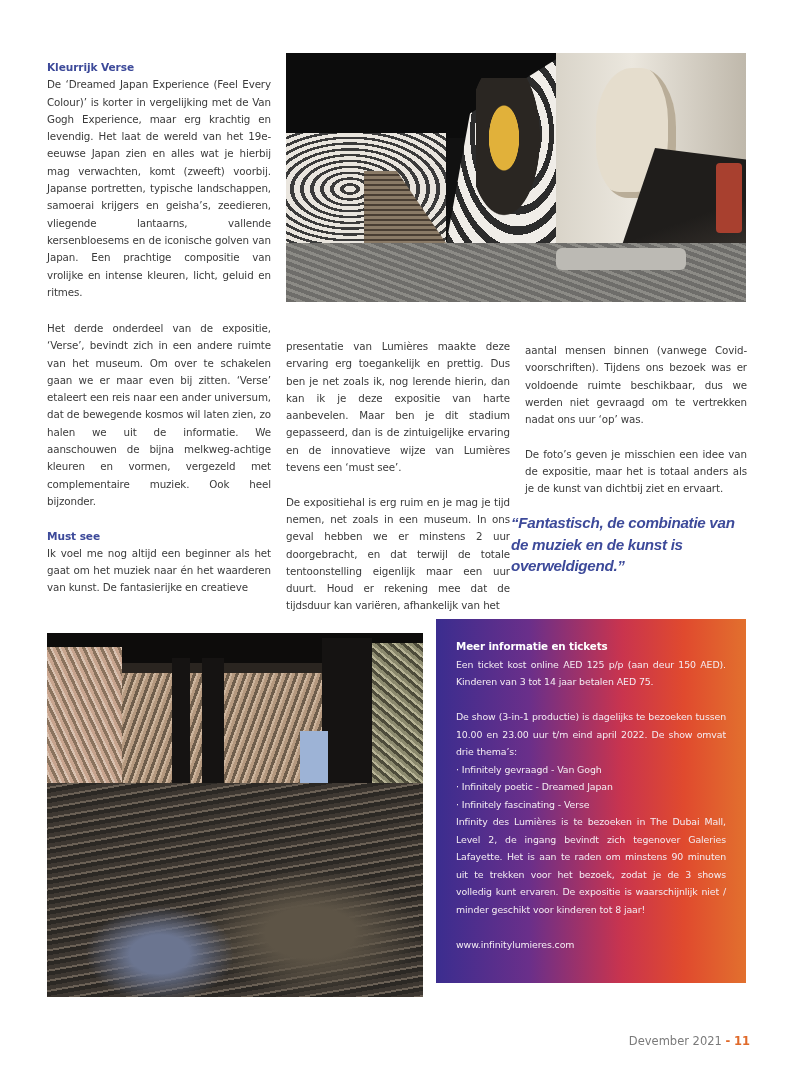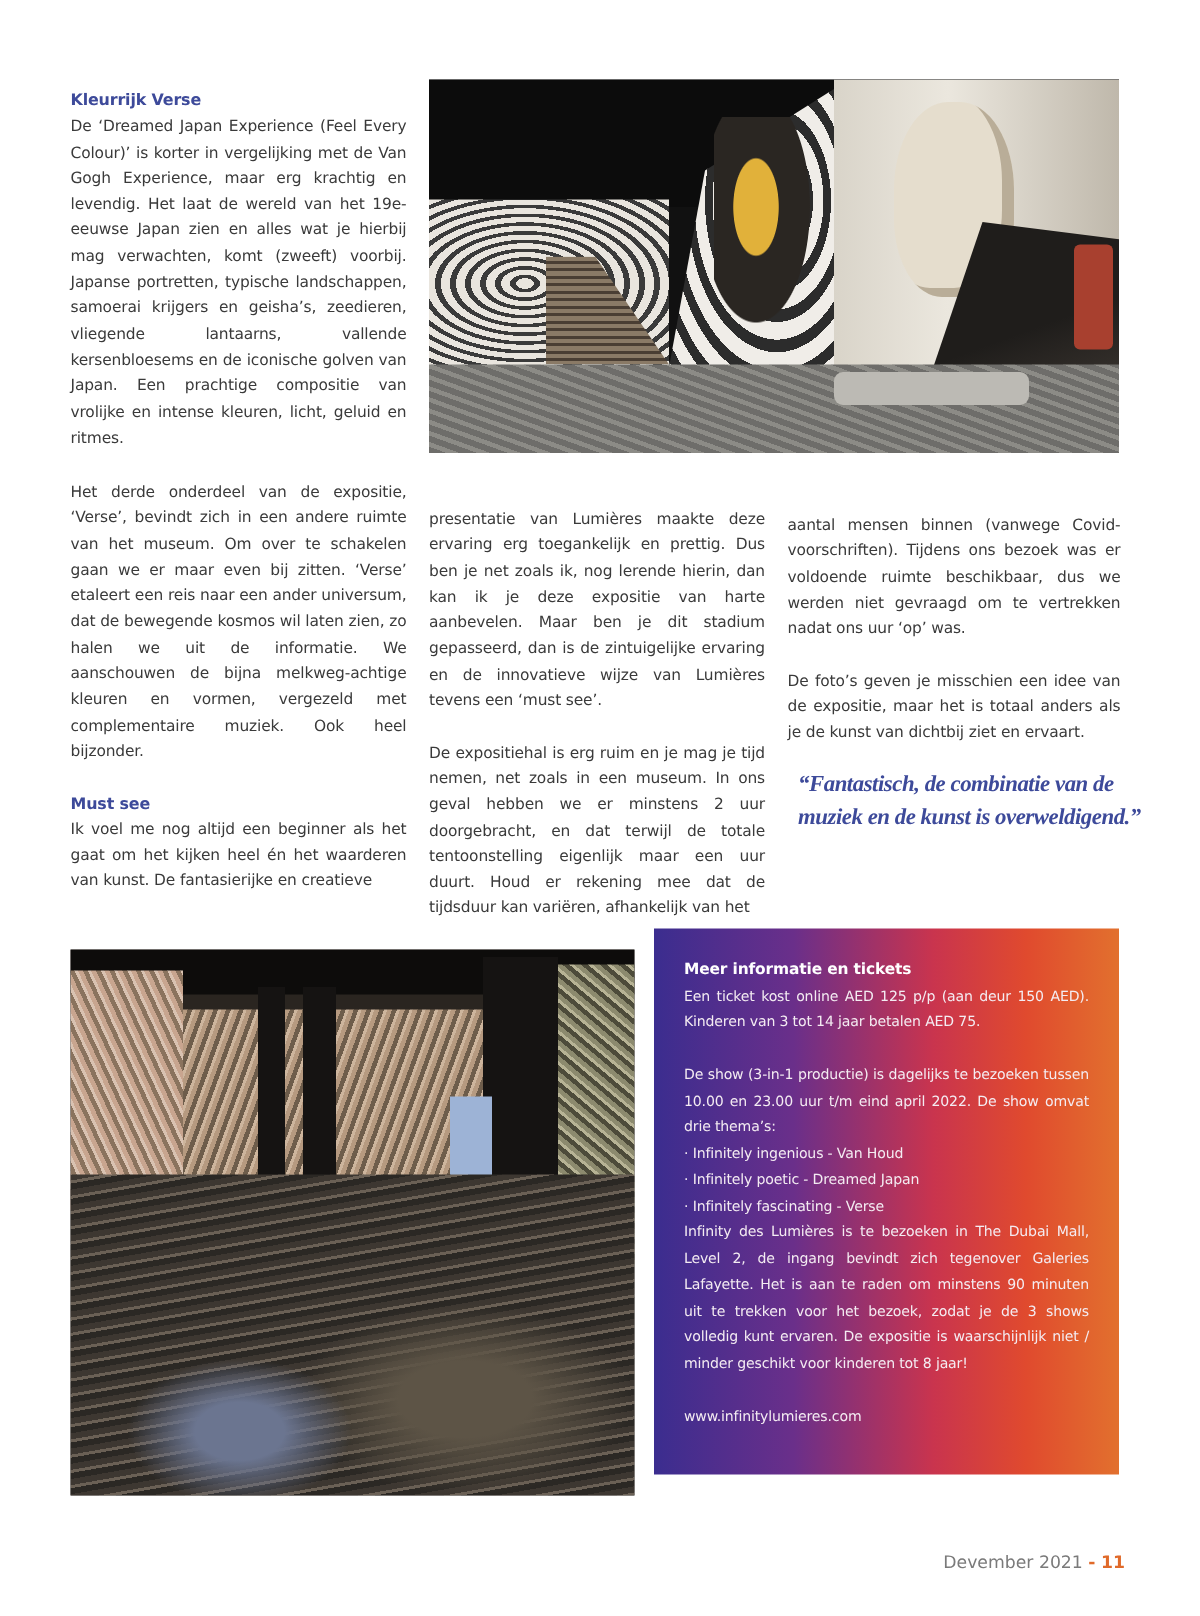--- a/index.html
+++ b/index.html
@@ -15,22 +15,22 @@
     .col p + p { margin-top: 17.3px; }
     .col h3 {
       margin: 0; font-size: 10.6px; line-height: 17.3px; color: #3d4a9a; font-weight: bold;
     }
     .col .gap { height: 17.3px; }
     #col1a { left: 47px; top: 59px; width: 224px; }
     #col1b { left: 47px; top: 320px; width: 224px; }
     #col2  { left: 286px; top: 338px; width: 224px; }
     #col3  { left: 525px; top: 342px; width: 222px; }
     .quote {
-      position: absolute; left: 532px; top: 512px; width: 230px;
-      font-family: Liberation Serif, serif; font-style: italic; font-weight: bold;
+      position: absolute; left: 511px; top: 512px; width: 230px;
+      font-family: Liberation Sans, sans-serif; font-style: italic; font-weight: bold;
       color: #3d4a9a; font-size: 15.2px; line-height: 21.5px; letter-spacing: -0.3px;
     }
     .photo { position: absolute; overflow: hidden; }
     #photo-japan {
       left: 286px; top: 53px; width: 460px; height: 249px;
       background:
         linear-gradient(180deg, rgba(0,0,0,0) 0%, rgba(0,0,0,0) 72%, rgba(110,108,100,0.0) 72%),
         #111;
     }
     #photo-japan .ceiling { position:absolute; left:0; top:0; width:100%; height:85px; background:#0c0c0c; }
@@ -140,21 +140,21 @@
   <div class="robe"></div>
   <div class="stamp"></div>
   <div class="floor"></div>
   <div class="bench"></div>
 </div>
 
 <div class="col" id="col1b">
   <p>Het derde onderdeel van de expositie, ‘Verse’, bevindt zich in een andere ruimte van het museum. Om over te schakelen gaan we er maar even bij zitten. ‘Verse’ etaleert een reis naar een ander universum, dat de bewegende kosmos wil laten zien, zo halen we uit de informatie. We aanschouwen de bijna melkweg-achtige kleuren en vormen, vergezeld met complementaire muziek. Ook heel bijzonder.</p>
   <div class="gap"></div>
   <h3>Must see</h3>
-  <p>Ik voel me nog altijd een beginner als het gaat om het kijken heel én het waarderen van kunst. De fantasierijke en creatieve</p>
+  <p>Ik voel me nog altijd een beginner als het gaat om het muziek naar én het waarderen van kunst. De fantasierijke en creatieve</p>
 </div>
 
 <div class="col" id="col2">
   <p>presentatie van Lumières maakte deze ervaring erg toegankelijk en prettig. Dus ben je net zoals ik, nog lerende hierin, dan kan ik je deze expositie van harte aanbevelen. Maar ben je dit stadium gepasseerd, dan is de zintuigelijke ervaring en de innovatieve wijze van Lumières tevens een ‘must see’.</p>
   <p>De expositiehal is erg ruim en je mag je tijd nemen, net zoals in een museum. In ons geval hebben we er minstens 2 uur doorgebracht, en dat terwijl de totale tentoonstelling eigenlijk maar een uur duurt. Houd er rekening mee dat de tijdsduur kan variëren, afhankelijk van het</p>
 </div>
 
 <div class="col" id="col3">
   <p>aantal mensen binnen (vanwege Covid-voorschriften). Tijdens ons bezoek was er voldoende ruimte beschikbaar, dus we werden niet gevraagd om te vertrekken nadat ons uur ‘op’ was.</p>
   <p>De foto’s geven je misschien een idee van de expositie, maar het is totaal anders als je de kunst van dichtbij ziet en ervaart.</p>
@@ -173,21 +173,21 @@
   <div class="panel"></div>
   <div class="floor"></div>
 </div>
 
 <div id="info-box">
   <h4>Meer informatie en tickets</h4>
   <p>Een ticket kost online AED 125 p/p (aan deur 150 AED). Kinderen van 3 tot 14 jaar betalen AED 75.</p>
   <div class="gap"></div>
   <p>De show (3-in-1 productie) is dagelijks te bezoeken tussen 10.00 en 23.00 uur t/m eind april 2022. De show omvat drie thema’s:</p>
   <ul>
-    <li>· Infinitely ingenious - Van Houd</li>
+    <li>· Infinitely gevraagd - Van Gogh</li>
     <li>· Infinitely poetic - Dreamed Japan</li>
     <li>· Infinitely fascinating - Verse</li>
   </ul>
   <p>Infinity des Lumières is te bezoeken in The Dubai Mall, Level 2, de ingang bevindt zich tegenover Galeries Lafayette. Het is aan te raden om minstens 90 minuten uit te trekken voor het bezoek, zodat je de 3 shows volledig kunt ervaren. De expositie is waarschijnlijk niet / minder geschikt voor kinderen tot 8 jaar!</p>
   <div class="gap"></div>
   <p>www.infinitylumieres.com</p>
 </div>
 
 <div class="footer">
   <span>Devember 2021</span>

